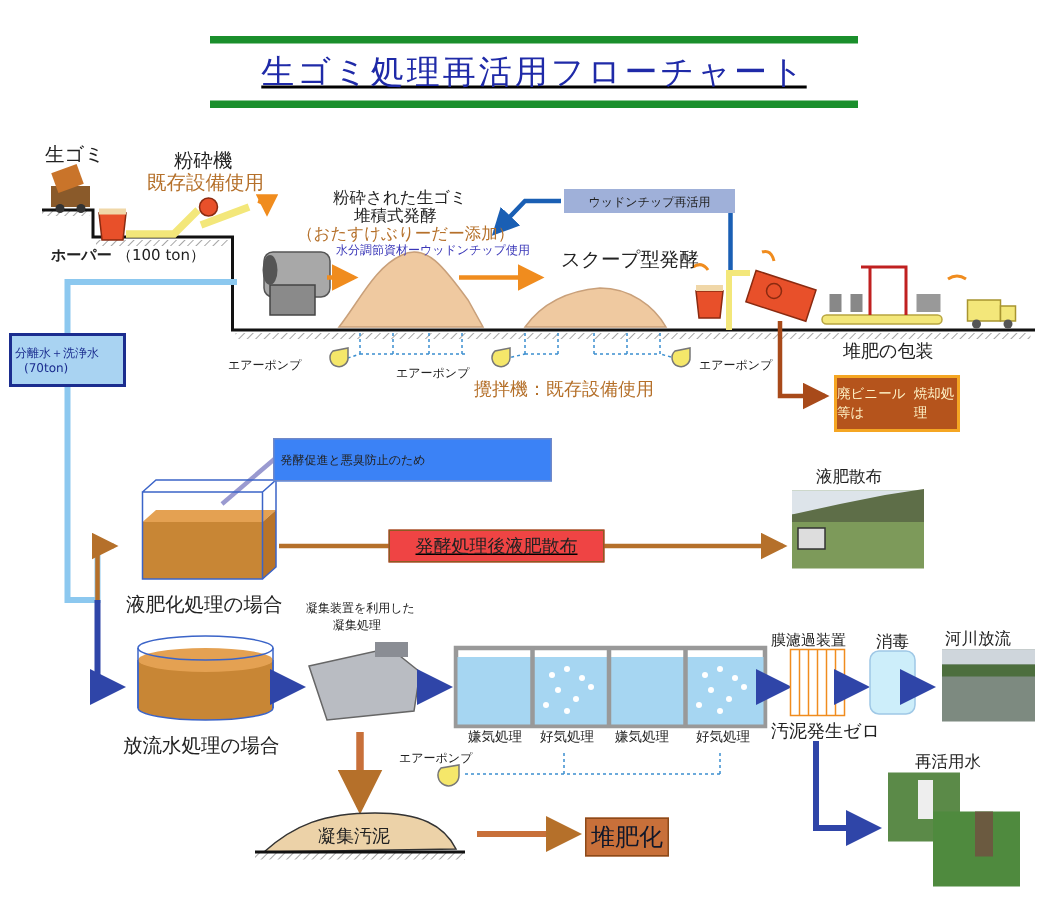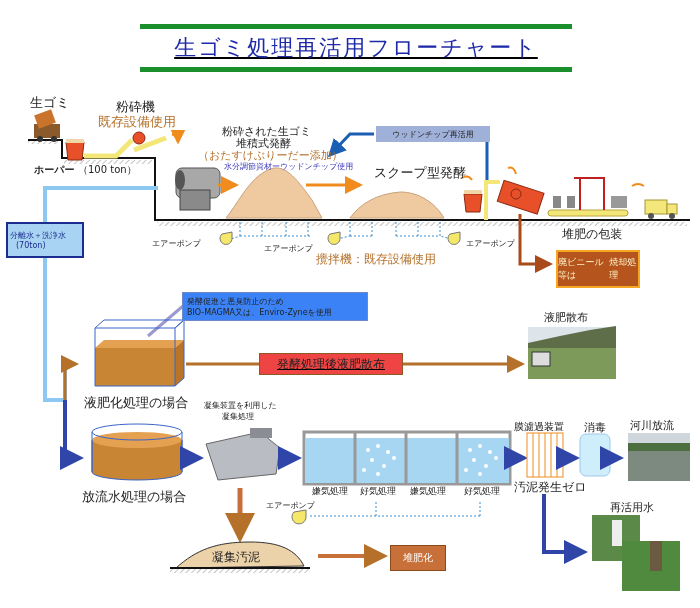--- a/index.html
+++ b/index.html
@@ -252,21 +252,20 @@
   <span style="font-size:9px;">焼却処理</span>
 </div>
 
 <div class="abs box-blue" style="left:6px;top:222px;width:72px;height:32px;display:flex;flex-direction:column;justify-content:center;padding-left:2px;">
   <span style="font-size:8px;color:#1b2d8f;">分離水＋洗浄水</span>
   <span style="font-size:8px;color:#1b2d8f;padding-left:6px;">(70ton)</span>
 </div>
 
 <div class="abs box-cyan" style="left:182px;top:292px;width:180px;height:27px;padding-left:4px;display:flex;flex-direction:column;justify-content:center;">
   <span style="font-size:8px;color:#222;">発酵促進と悪臭防止のため</span>
-  <span style="font-size:8px;color:#222;">BIO-MAGMA又は、Enviro-Zyneを使用</span>
 </div>
 
 <div class="abs box-tan" style="left:259px;top:353px;width:142px;height:20px;display:flex;align-items:center;justify-content:center;">
   <span style="font-size:12px;color:#222;">発酵処理後液肥散布</span>
 </div>
 <span class="t" style="left:544px;top:310px;font-size:11px;">液肥散布</span>
 <span class="t" style="left:84px;top:394px;font-size:13px;">液肥化処理の場合</span>
 
 <span class="t" style="left:204px;top:400px;font-size:8px;">凝集装置を利用した</span>
 <span class="t" style="left:222px;top:411px;font-size:8px;">凝集処理</span>
@@ -279,14 +278,14 @@
 <span class="t" style="left:266px;top:500px;font-size:8px;">エアーポンプ</span>
 
 <span class="t" style="left:514px;top:420px;font-size:10px;">膜濾過装置</span>
 <span class="t" style="left:584px;top:420px;font-size:11px;">消毒</span>
 <span class="t" style="left:514px;top:479px;font-size:12px;">汚泥発生ゼロ</span>
 <span class="t" style="left:630px;top:418px;font-size:11px;">河川放流</span>
 <span class="t" style="left:610px;top:500px;font-size:11px;">再活用水</span>
 
 <span class="t" style="left:212px;top:549px;font-size:12px;">凝集汚泥</span>
 <div class="abs" style="left:390px;top:545px;width:54px;height:24px;background:#c8703a;border:1px solid #8c4a1a;display:flex;align-items:center;justify-content:center;">
-  <span style="font-size:10px;color:#ffffff;">堆肥化</span>
+  <span style="font-size:16px;color:#0f172a;">堆肥化</span>
 </div>
 
 </body></html>

